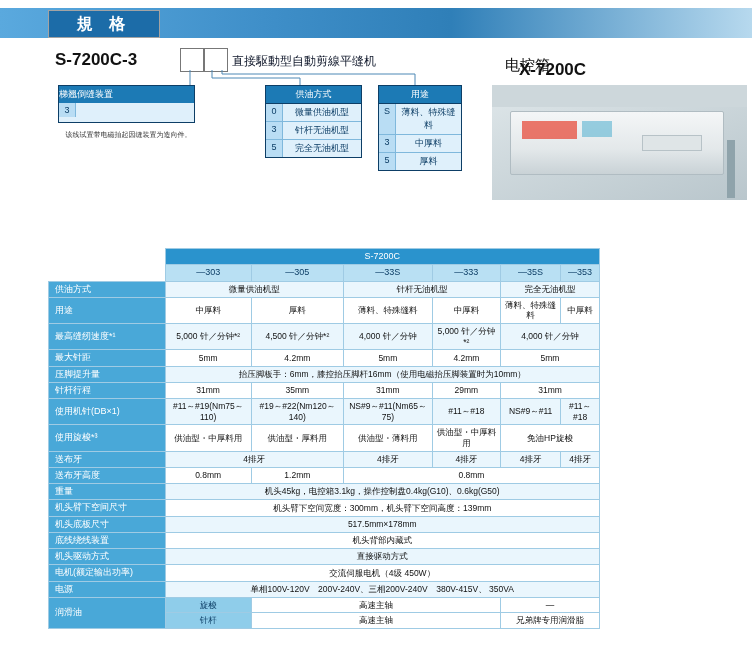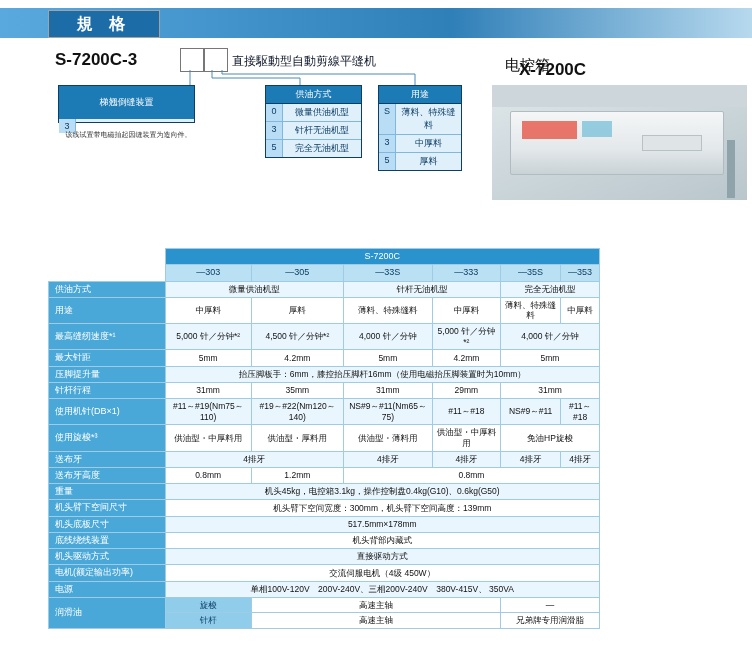--- a/index.html
+++ b/index.html
@@ -55,21 +55,21 @@
     width:16px;text-align:center;background:#b9ddf4;color:#0d3e66;
     font-size:9px;border-right:1px solid #7fb8dc;padding:2px 0;
   }
   .mt-val{flex:1;text-align:center;font-size:9px;padding:2px 3px;color:#0d3e66;}
   
   .tbox{
     position:absolute;left:58px;top:85px;width:135px;height:36px;
     border:1px solid #0d3e66;background:#dff0fb;
   }
   .tbox .tb-head{
-    background:#1c7ab5;color:#fff;text-align:center;font-size:9px;padding:10px 0;
+    background:#1c7ab5;color:#fff;font-size:9px;padding:2px 0;
   }
   .tbox .tb-body{display:flex;}
   .tbox .tb-key{width:16px;text-align:center;background:#b9ddf4;color:#0d3e66;font-size:9px;border-right:1px solid #7fb8dc;padding:2px 0;}
   .tbox .tb-val{flex:1;font-size:9px;padding:2px 3px;color:#0d3e66;}
   .tnote{
     position:absolute;left:46px;top:130px;width:165px;
     font-size:7px;color:#333;text-align:center;
   }
   .lead-lines{position:absolute;left:0;top:0;width:752px;height:668px;pointer-events:none;}
   

